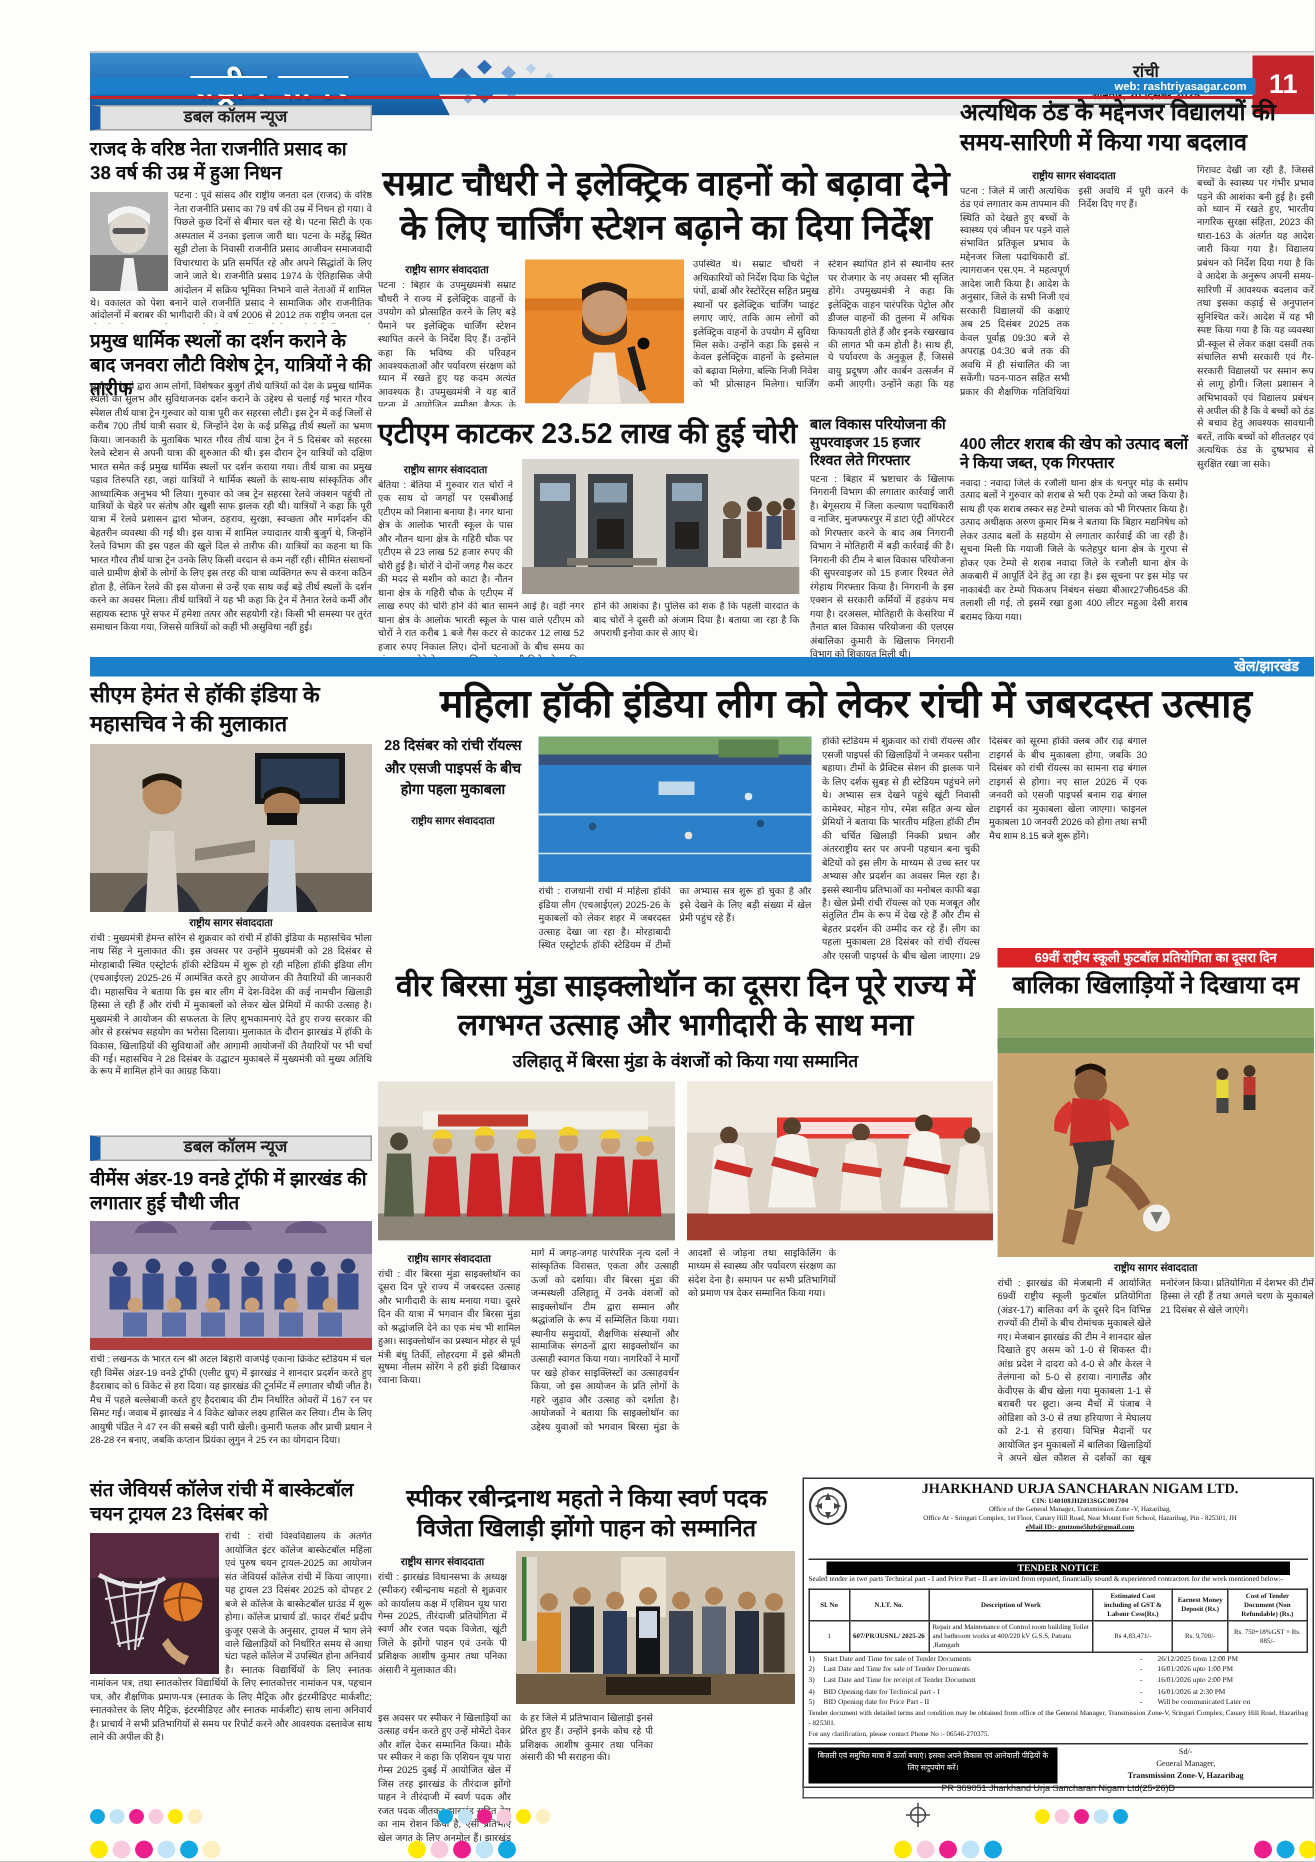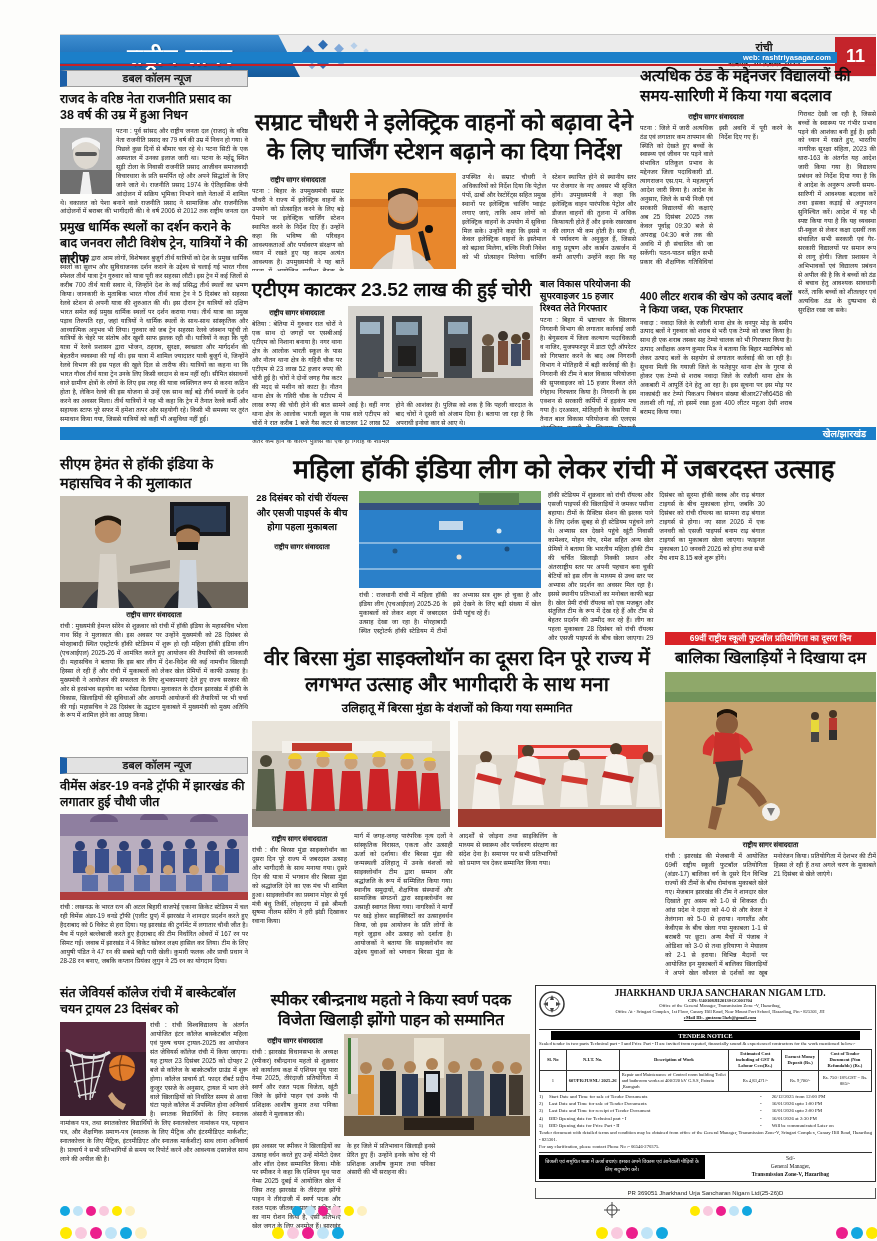--- a/index.html
+++ b/index.html
@@ -27,27 +27,27 @@
   
   .boxlbl{background:#e2e2e2;border:1px solid #9d9d9d;border-left:7px solid #1b5fa8;
         text-align:center;font-size:11px;font-weight:bold;color:#222;line-height:15px;height:17px;box-sizing:border-box;}
   .hd{font-weight:800;color:#101010;line-height:1.28;}
   .bt{font-size:6.3px;line-height:1.42;text-align:justify;color:#1d1d1d;overflow:hidden;}
   .by{font-size:6.8px;font-weight:bold;text-align:center;color:#111;margin:2px 0 3px;}
   .c2{column-count:2;column-gap:6px;column-fill:auto;}
   .c3{column-count:3;column-gap:6px;column-fill:auto;}
   .ph{display:block;}
   .ph svg{display:block;width:100%;height:100%;}
-  .sports-bar{left:60px;top:427px;width:816px;height:13px;background:#1b7fc9;color:#fff;
+  .sports-bar{left:60px;top:438px;width:816px;height:13px;background:#1b7fc9;color:#fff;
         font-size:9.5px;font-weight:bold;text-align:right;line-height:13px;padding-right:10px;box-sizing:border-box;}
   .kicker{background:#d92327;color:#fff;font-size:8.5px;font-weight:bold;text-align:center;line-height:13px;height:13px;}
   
   .tender{left:535px;top:985px;width:341px;border:1px solid #333;background:#fff;box-sizing:border-box;padding:2px 3px;
           font-family:"Liberation Serif","DejaVu Serif",serif;color:#111;}
-  .tender .thead{display:flex;gap:3px;align-items:center;border-bottom:1px solid #333;padding-bottom:9px;}
+  .tender .thead{display:flex;gap:3px;align-items:center;border-bottom:1px solid #333;padding-bottom:19px;}
   .tender .co{font-size:9.5px;font-weight:bold;text-align:center;}
   .tender .tiny{font-size:4.6px;text-align:center;line-height:1.35;}
   .tender .tinyb{font-size:4.6px;font-weight:bold;text-align:center;}
   .tn-bar{background:#000;color:#fff;font-size:6.5px;font-weight:bold;text-align:center;line-height:9px;margin:1px 12px;}
   .tn-intro{font-size:4.8px;text-align:justify;line-height:1.35;margin:1px 0;}
   table.tn{width:100%;border-collapse:collapse;font-size:4.6px;line-height:1.3;}
   table.tn th,table.tn td{border:1px solid #333;padding:1px 2px;text-align:center;vertical-align:middle;}
   table.tn td.desc{text-align:left;}
   .sch{font-size:4.9px;line-height:1.5;margin-top:1px;}
   .sch-row{display:flex;}

